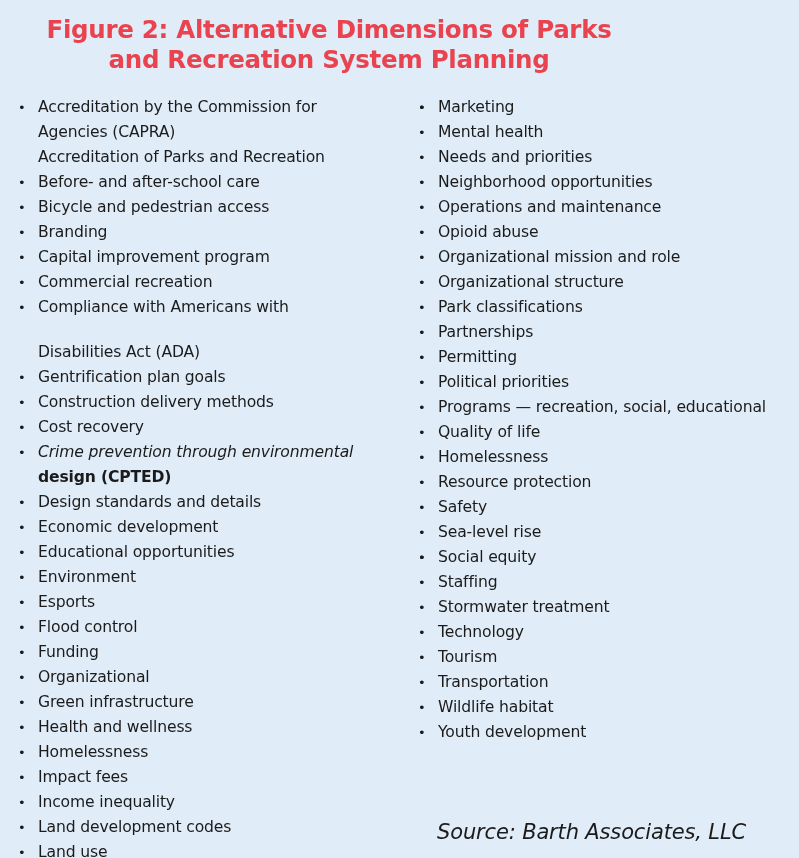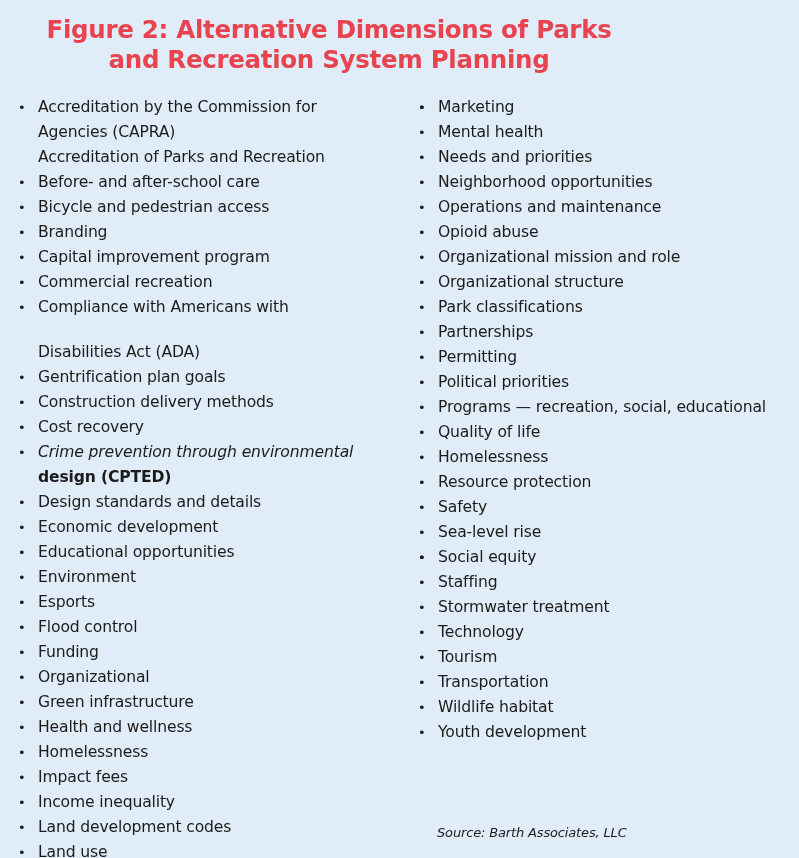--- a/index.html
+++ b/index.html
@@ -50,21 +50,21 @@
       left: 0;
       top: 0;
       width: 20px;
       font-size: 13px;
     }
     .source {
       position: absolute;
       left: 437px;
       top: 820px;
       font-style: italic;
-      font-size: 13px;
+      font-size: 21px;
       line-height: 25px;
       letter-spacing: -0.15px;
     }
   </style>
 </head>
 <body>
 
 <div class="title">
   <div>Figure 2: Alternative Dimensions of Parks</div>
   <div>and Recreation System Planning</div>

